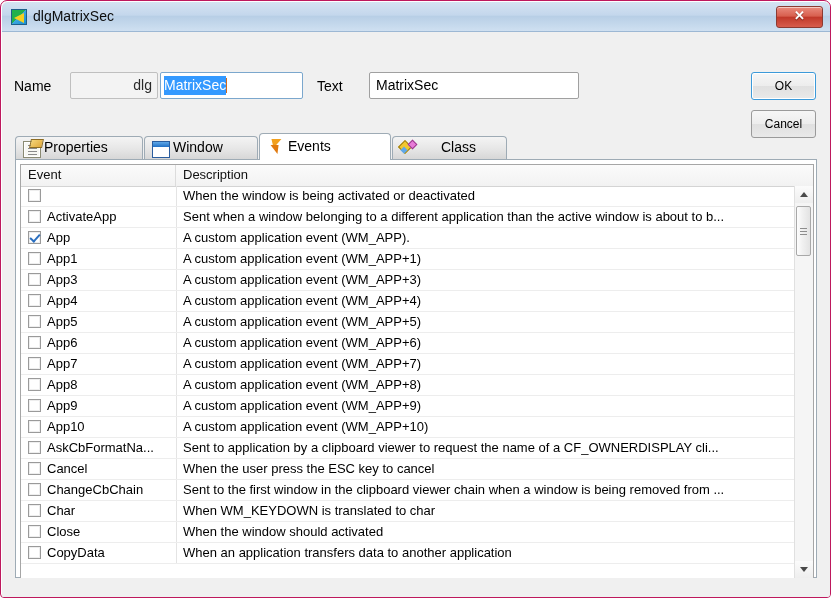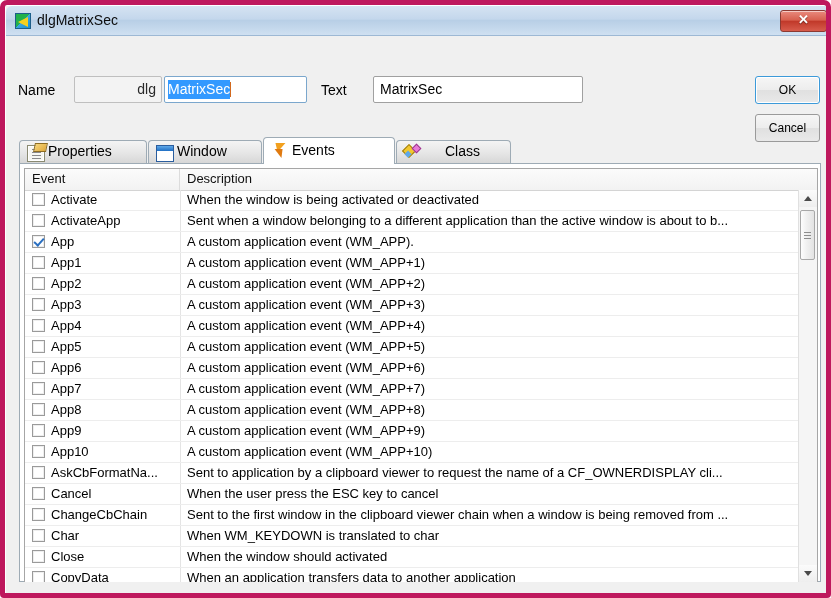--- a/index.html
+++ b/index.html
@@ -16,21 +16,21 @@
     color: #000000;
   }
 
   
   #window {
     position: absolute;
     left: 0; top: 0;
     width: 831px;
     height: 598px;
     box-sizing: border-box;
-    border: 5px solid #be185d;
+    border: 1px solid #be185d;
     border-radius: 7px 7px 4px 4px;
     background: #f0f0f0;
     box-shadow: inset 0 0 0 1px #ffffff;
     overflow: hidden;
   }
 
   
   #titlebar {
     position: absolute;
     left: 1px; top: 1px;
@@ -500,47 +500,40 @@
       <div id="list-inner">
 
         <div id="grid-header">
           <div class="hcell" id="hcell-event">Event</div>
           <div class="hcell" id="hcell-desc">Description</div>
         </div>
 
         <div id="rows">
             <div class="row">
               <span class="cb"></span>
-              <span class="ev">Activate</span>
               <span class="sep"></span>
               <span class="de">When the window is being activated or deactivated</span>
             </div>
             <div class="row">
               <span class="cb"></span>
               <span class="ev">ActivateApp</span>
               <span class="sep"></span>
               <span class="de">Sent when a window belonging to a different application than the active window is about to b...</span>
             </div>
             <div class="row">
               <span class="cb checked"></span>
               <span class="ev">App</span>
               <span class="sep"></span>
               <span class="de">A custom application event (WM_APP).</span>
             </div>
             <div class="row">
               <span class="cb"></span>
               <span class="ev">App1</span>
               <span class="sep"></span>
               <span class="de">A custom application event (WM_APP+1)</span>
-            </div>
-            <div class="row">
-              <span class="cb"></span>
-              <span class="ev">App2</span>
-              <span class="sep"></span>
-              <span class="de">A custom application event (WM_APP+2)</span>
             </div>
             <div class="row">
               <span class="cb"></span>
               <span class="ev">App3</span>
               <span class="sep"></span>
               <span class="de">A custom application event (WM_APP+3)</span>
             </div>
             <div class="row">
               <span class="cb"></span>
               <span class="ev">App4</span>

